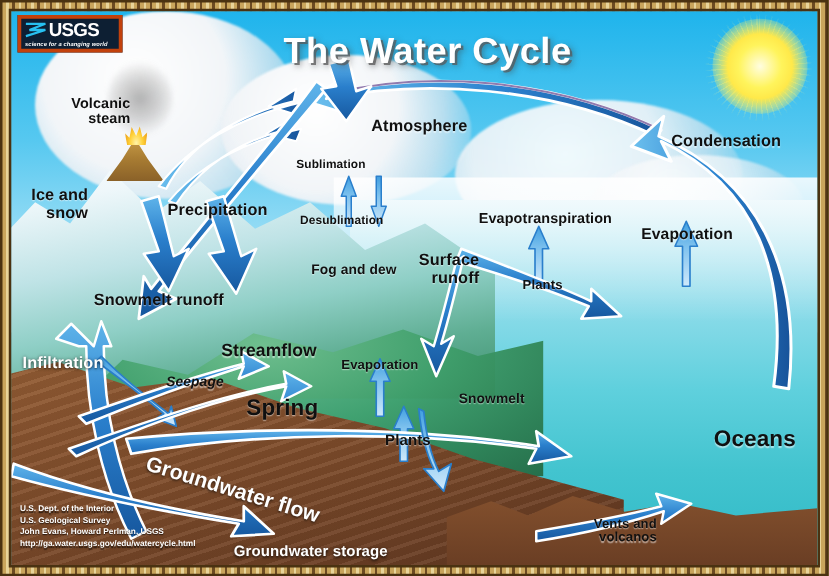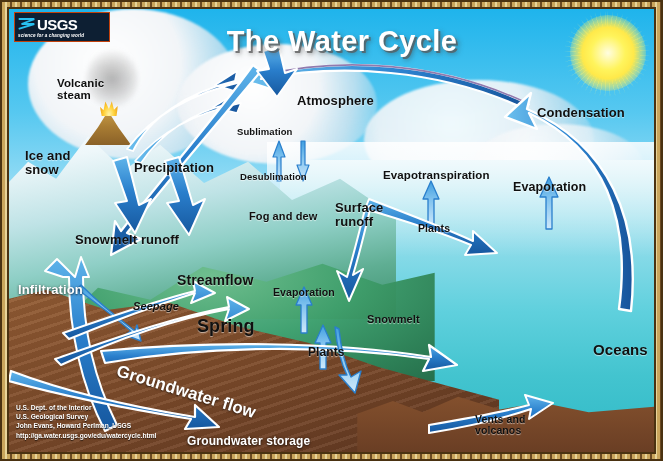--- a/index.html
+++ b/index.html
@@ -96,34 +96,34 @@
     filter:blur(2px);
   }
 
   
   .lbl{
     position:absolute;font-weight:bold;line-height:1.08;white-space:pre-line;
     color:#101010;letter-spacing:.1px;
   }
   .lbl.white{color:#ffffff;text-shadow:0 1px 2px rgba(0,0,0,.55),0 0 3px rgba(0,0,0,.35);}
   .lbl.dark{text-shadow:0 1px 1px rgba(255,255,255,.55);}
-  .lbl.center{text-align:left;}
+  .lbl.center{text-align:right;}
 
   .title{
     position:absolute;left:0;right:0;top:16px;text-align:center;
     font-size:29px;font-weight:bold;color:#ffffff;
     text-shadow:2px 2px 0 rgba(90,90,90,.75),3px 3px 5px rgba(60,60,60,.5);
     letter-spacing:.4px;
     padding-left:21px;
   }
 
   
   .usgs{
-    position:absolute;left:5px;top:3px;width:96px;height:30px;
-    background:#0d1f33;border:1px solid #c2410c;box-sizing:border-box;
+    position:absolute;left:5px;top:3px;width:84px;height:30px;
+    background:#0d1f33;border:3px solid #c2410c;box-sizing:border-box;
     display:flex;flex-direction:column;justify-content:center;padding:1px 3px;
   }
   .usgs-row{display:flex;align-items:center;gap:2px;}
   .usgs-wave{width:17px;height:14px;}
   .usgs-word{color:#ffffff;font-size:15px;font-weight:bold;letter-spacing:-.6px;line-height:1;}
   .usgs-tag{color:#ffffff;font-size:4.6px;font-weight:bold;font-style:italic;letter-spacing:.1px;margin-top:1px;}
 
   
   .credits{
     position:absolute;left:7px;bottom:12px;color:#ffffff;font-size:6.6px;
@@ -298,21 +298,21 @@
 
       <div class="lbl white" style="left:9px;top:274px;font-size:13px;">Infiltration</div>
 
       <div class="lbl dark" style="left:124px;top:292px;font-size:11px;font-style:italic;">Seepage</div>
 
       <div class="lbl dark" style="left:188px;top:308px;font-size:18px;">Spring</div>
 
 
       <div class="lbl dark" style="left:299px;top:337px;font-size:12px;">Plants</div>
 
-      <div class="lbl dark" style="left:562px;top:333px;font-size:15px;margin-left:22px;">Oceans</div>
+      <div class="lbl dark" style="left:562px;top:333px;font-size:18px;">Oceans</div>
 
       <div class="gw-flow" style="left:108px;top:352px;transform:rotate(17deg);transform-origin:left center;">Groundwater flow</div>
 
       <div class="lbl white" style="left:178px;top:426px;font-size:12px;">Groundwater storage</div>
 
       <div class="lbl center dark" style="left:466px;top:405px;font-size:10.5px;">Vents and
 volcanos</div>
 
     </div>
   </div>

